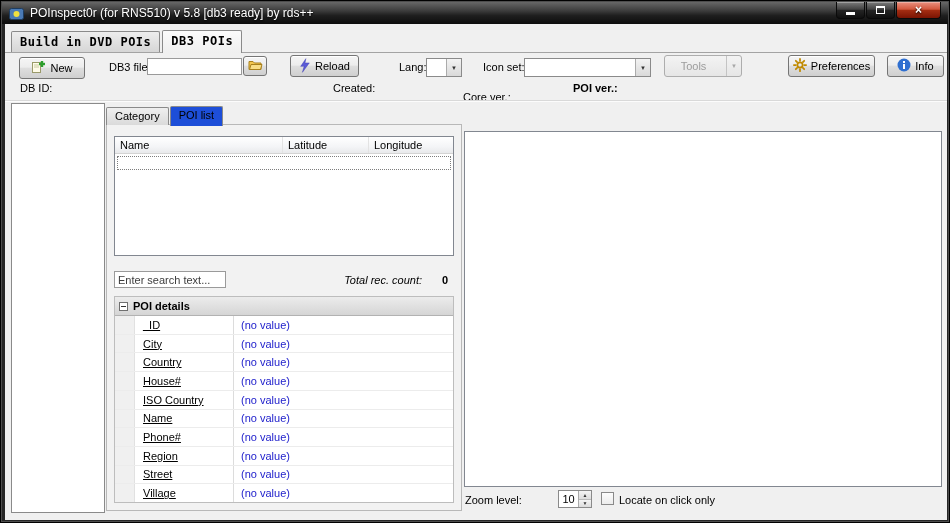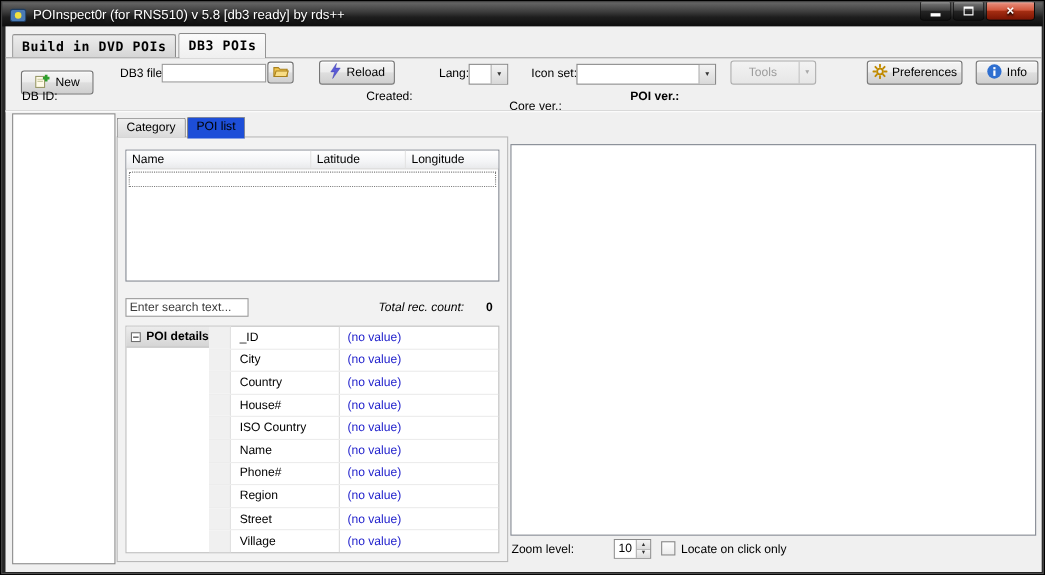--- a/index.html
+++ b/index.html
@@ -32,21 +32,21 @@
               padding:3px 8px; margin-right:2px; border:1px solid #8a8a8a; border-bottom:none;
               border-radius:2px 2px 0 0; background:linear-gradient(#ededed,#d6d6d6); cursor:default; }
   .main-tab.active { background:linear-gradient(#fbfbfb,#efefef); margin-bottom:-1px; padding-bottom:5px; }
 
   
   .toolbar { position:absolute; left:0; top:30px; width:100%; height:27px; }
   .btn { position:absolute; display:flex; align-items:center; justify-content:center; gap:4px; height:22px;
          padding:0 8px; border:1px solid #757575; border-radius:3px;
          background:linear-gradient(180deg,#f5f5f5,#ededed 45%,#dedede 52%,#cfcfcf);
          box-shadow:inset 0 1px 0 #fff; font-size:11px; cursor:default; }
-  .btn-new   { left:14px;  top:10px; width:66px; }
+  .btn-new   { left:14px;  top:3px; width:66px; }
   .btn-browse{ left:238px; top:2px; width:24px; height:20px; padding:0; }
   .btn-reload{ left:285px; top:1px; width:69px; }
   .btn-tools { left:659px; top:1px; width:78px; padding:0; color:#9c9c9c; border-color:#adadad;
                background:linear-gradient(180deg,#f3f3f3,#e6e6e6); box-shadow:none; }
   .tools-label { flex:1; text-align:center; }
   .tools-arrow { width:15px; align-self:stretch; display:flex; align-items:center; justify-content:center;
                  border-left:1px solid #c4c4c4; font-size:6px; color:#a8a8a8; }
   .btn-prefs { left:783px; top:1px; width:87px; }
   .btn-info  { left:882px; top:1px; width:57px; }
   .tlabel { position:absolute; top:7px; }
@@ -84,31 +84,31 @@
   .lv-col.c-name { width:168px; } .lv-col.c-lat { width:86px; } .lv-col.c-lon { flex:1; border-right:none;text-align:center; }
   .focus-row { position:absolute; left:2px; right:2px; top:19px; height:14px; border:1px dotted #7d7d7d; }
 
   .search-input { position:absolute; left:7px; top:146px; width:112px; height:17px; }
   .search-input::placeholder { color:#3c3c3c; opacity:1; }
   .total-label { position:absolute; left:168px; top:149px; width:147px; text-align:right;font-style:italic; }
   .total-value { position:absolute; left:319px; top:149px; width:22px; text-align:right; font-weight:bold; }
 
   
   .propgrid { position:absolute; left:7px; top:171px; width:340px; height:207px; background:#fff;
-              border:1px solid #bdbdbd; display:flex; flex-direction:row; }
+              border:1px solid #bdbdbd; display:flex; flex-direction:column; }
   .pg-header { height:19px; display:flex; align-items:center; gap:5px; padding-left:4px; font-weight:bold;
                background:linear-gradient(#ececec,#d5d5d5); border-bottom:1px solid #b2b2b2; }
   .collapse-box { width:9px; height:9px; border:1px solid #6f6f6f; background-color:#fff;
                   background-image:linear-gradient(#333,#333); background-size:5px 1px;
                   background-position:center; background-repeat:no-repeat; }
   .pg-rows { flex:1; display:flex; flex-direction:column; }
   .pg-row { flex:1; display:flex; border-bottom:1px solid #ececec; }
   .pg-row:last-child { border-bottom:none; }
   .pg-gutter { width:20px; background:#f0f0f0; border-right:1px solid #e1e1e1; }
-  .pg-name { width:99px; padding-left:8px; display:flex; align-items:center; border-right:1px solid #dcdcdc; }
+  .pg-name { width:99px; padding-left:8px; display:flex; align-items:center; border-right:1px solid #dcdcdc;text-decoration:underline; }
   .pg-value { flex:1; padding-left:7px; display:flex; align-items:center; color:#2222cc; }
 
   
   .map-panel { position:absolute; left:459px; top:107px; width:478px; height:356px; background:#fff; border:1px solid #828790; }
   .zoom-label { position:absolute; left:460px; top:470px; }
   .spinner { position:absolute; left:553px; top:466px; width:34px; height:18px; border:1px solid #8a8a8a; background:#fff; display:flex; }
   .spin-input { width:19px; border:none; outline:none; font:11px "Liberation Sans",sans-serif; text-align:center; padding:0; }
   .spin-btns { width:13px; display:flex; flex-direction:column; border-left:1px solid #aaa; }
   .spin-btn { flex:1; display:flex; align-items:center; justify-content:center; font-size:5px; color:#333;
               background:linear-gradient(#f4f4f4,#dcdcdc); }

